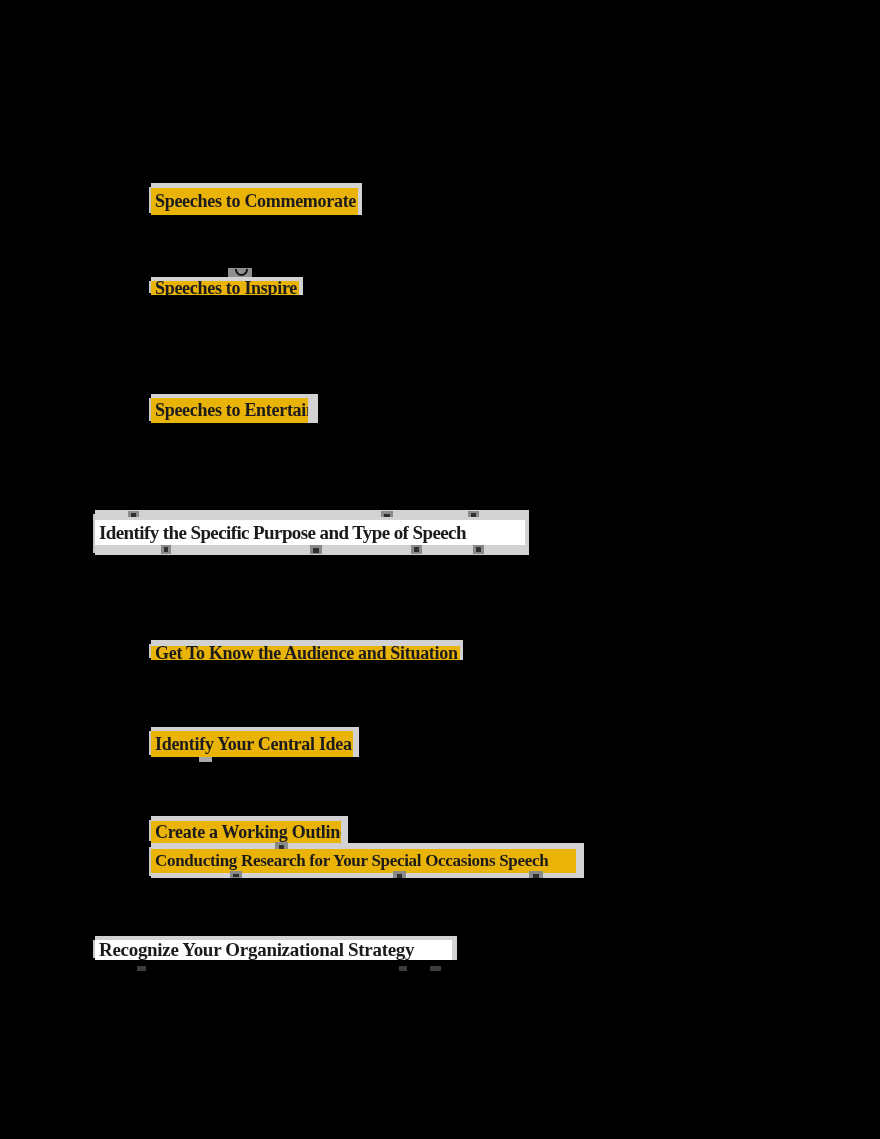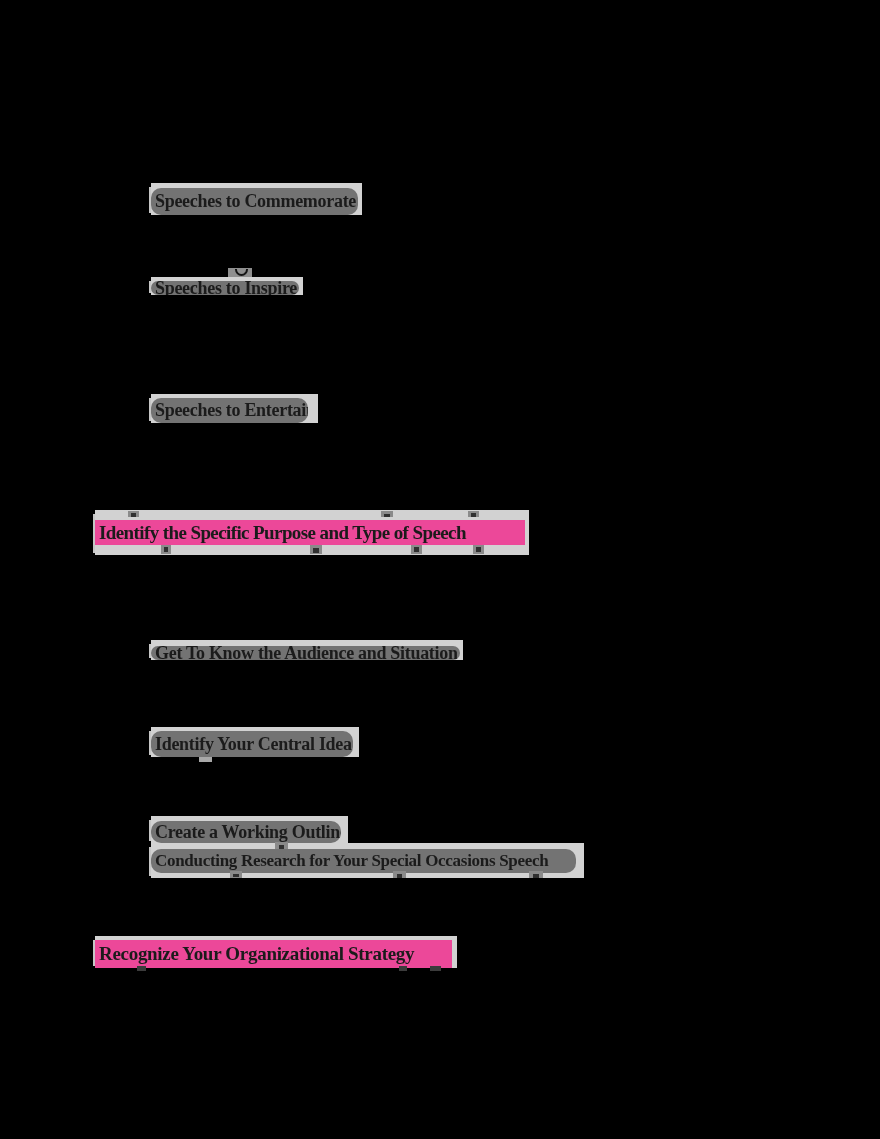--- a/index.html
+++ b/index.html
@@ -13,40 +13,40 @@
   
   .hl{position:absolute;background:#d2d2d2;}
   .hl::before{ 
     content:'';position:absolute;left:-2px;top:4px;bottom:2px;width:2px;background:#c6c6c6;
   }
   .fill{
     position:absolute;display:flex;align-items:center;overflow:hidden;
     padding-left:4px;white-space:nowrap;color:#1b1b1b;
     font-weight:bold;letter-spacing:-0.3px;
   }
-  .gbox .fill{background:#737373;font-size:18px;border-radius:10px;}
-  .obox .fill{background:#ec4899;font-size:19px;}
+  .gbox .fill{background:#eab308;font-size:18px;}
+  .obox .fill{background:#ffffff;font-size:19px;}
 
   .b1{left:151px;top:183px;width:211px;height:32px}
   .b1 .fill{top:5px;right:4px;bottom:0;left:0}
   .b2{left:151px;top:277px;width:152px;height:18px}
   .b2 .fill{top:4px;right:4px;bottom:0;left:0}
   .b3{left:151px;top:394px;width:167px;height:29px}
   .b3 .fill{top:4px;right:10px;bottom:0;left:0}
   .b4{left:95px;top:510px;width:434px;height:45px}
   .b4 .fill{top:10px;right:4px;bottom:10px;left:0;letter-spacing:-0.6px}
   .b5{left:151px;top:640px;width:312px;height:20px}
   .b5 .fill{top:6px;right:3px;bottom:0;left:0}
   .b6{left:151px;top:727px;width:208px;height:30px}
   .b6 .fill{top:4px;right:6px;bottom:0;left:0}
   .b7{left:151px;top:816px;width:197px;height:27px}
   .b7 .fill{top:5px;right:7px;bottom:0;left:0}
   .b8{left:151px;top:843px;width:433px;height:35px}
   .b8 .fill{top:6px;right:8px;bottom:5px;left:0;font-size:17px}
-  .b9{left:95px;top:936px;width:362px;height:32px}
+  .b9{left:95px;top:936px;width:362px;height:24px}
   .b9 .fill{top:4px;right:5px;bottom:0;left:0}
 
   
   .art{position:absolute;}
   .art-g-desc{left:228px;top:268px;width:24px;height:10px;background:#8f8f8f;}
   .art-g-desc::after{
     content:'';position:absolute;left:7px;top:1px;width:9px;height:5px;
     border:2px solid #141414;border-top:none;border-radius:0 0 7px 7px;
   }
   .smudge{background:#8a8a8a;}

